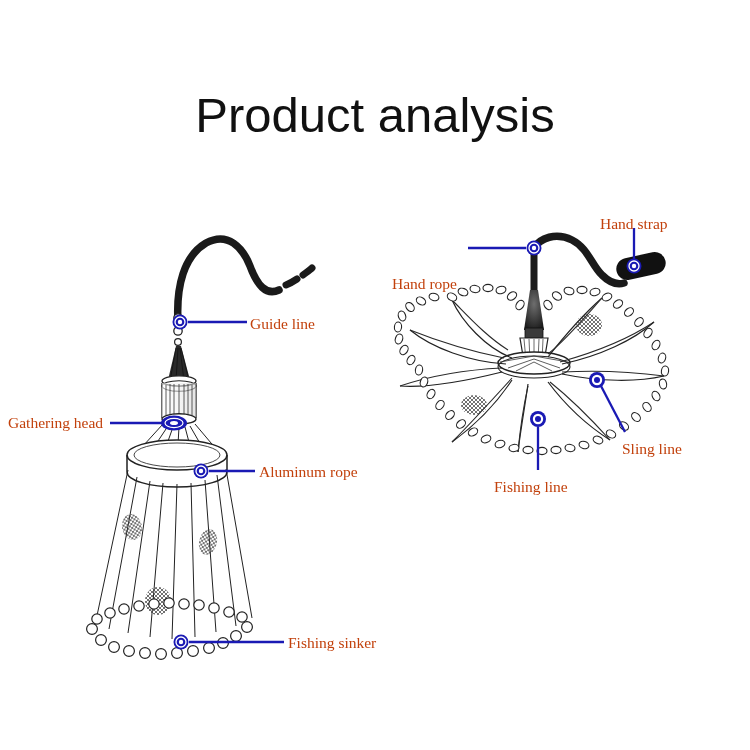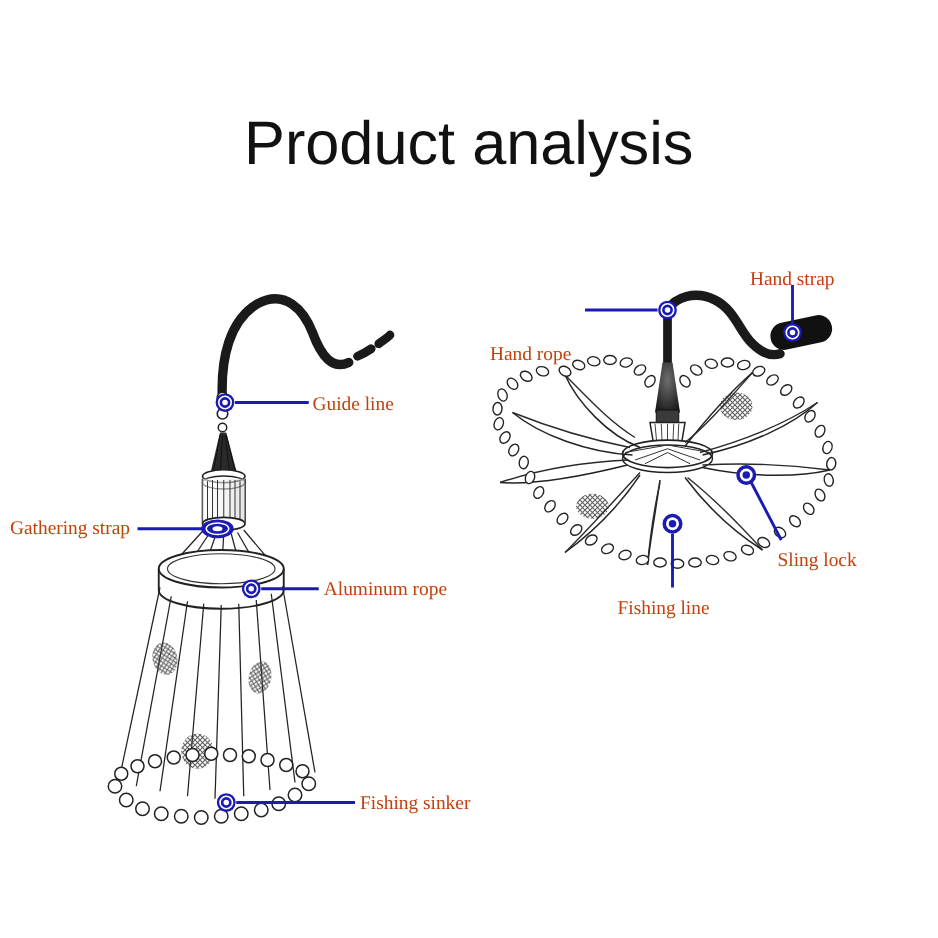--- a/index.html
+++ b/index.html
@@ -348,27 +348,27 @@
       <g>
         <circle cx="538" cy="419" r="8" fill="#1a1ab4"></circle>
         <circle cx="538" cy="419" r="5.2" fill="#ffffff"></circle>
         <circle cx="538" cy="419" r="3" fill="#1a1ab4"></circle>
       </g>
     </g>
   </svg>
 
   <div class="lbl" style="left:250px; top:315px;">Guide line</div>
 
-  <div class="lbl" style="left:8px; top:414px;">Gathering strap</div>
+  <div class="lbl" style="left:8px; top:414px;">Gathering head</div>
 
   <div class="lbl" style="left:259px; top:463px;">Aluminum rope</div>
 
   <div class="lbl" style="left:288px; top:634px;">Fishing sinker</div>
 
   <div class="lbl" style="left:392px; top:228px;margin-top:47px;">Hand rope</div>
 
   <div class="lbl" style="left:600px; top:215px;">Hand strap</div>
 
-  <div class="lbl" style="left:622px; top:440px;">Sling lock</div>
+  <div class="lbl" style="left:622px; top:440px;">Sling line</div>
 
   <div class="lbl" style="left:494px; top:478px;">Fishing line</div>
 
 </div>
 
 </body></html>

